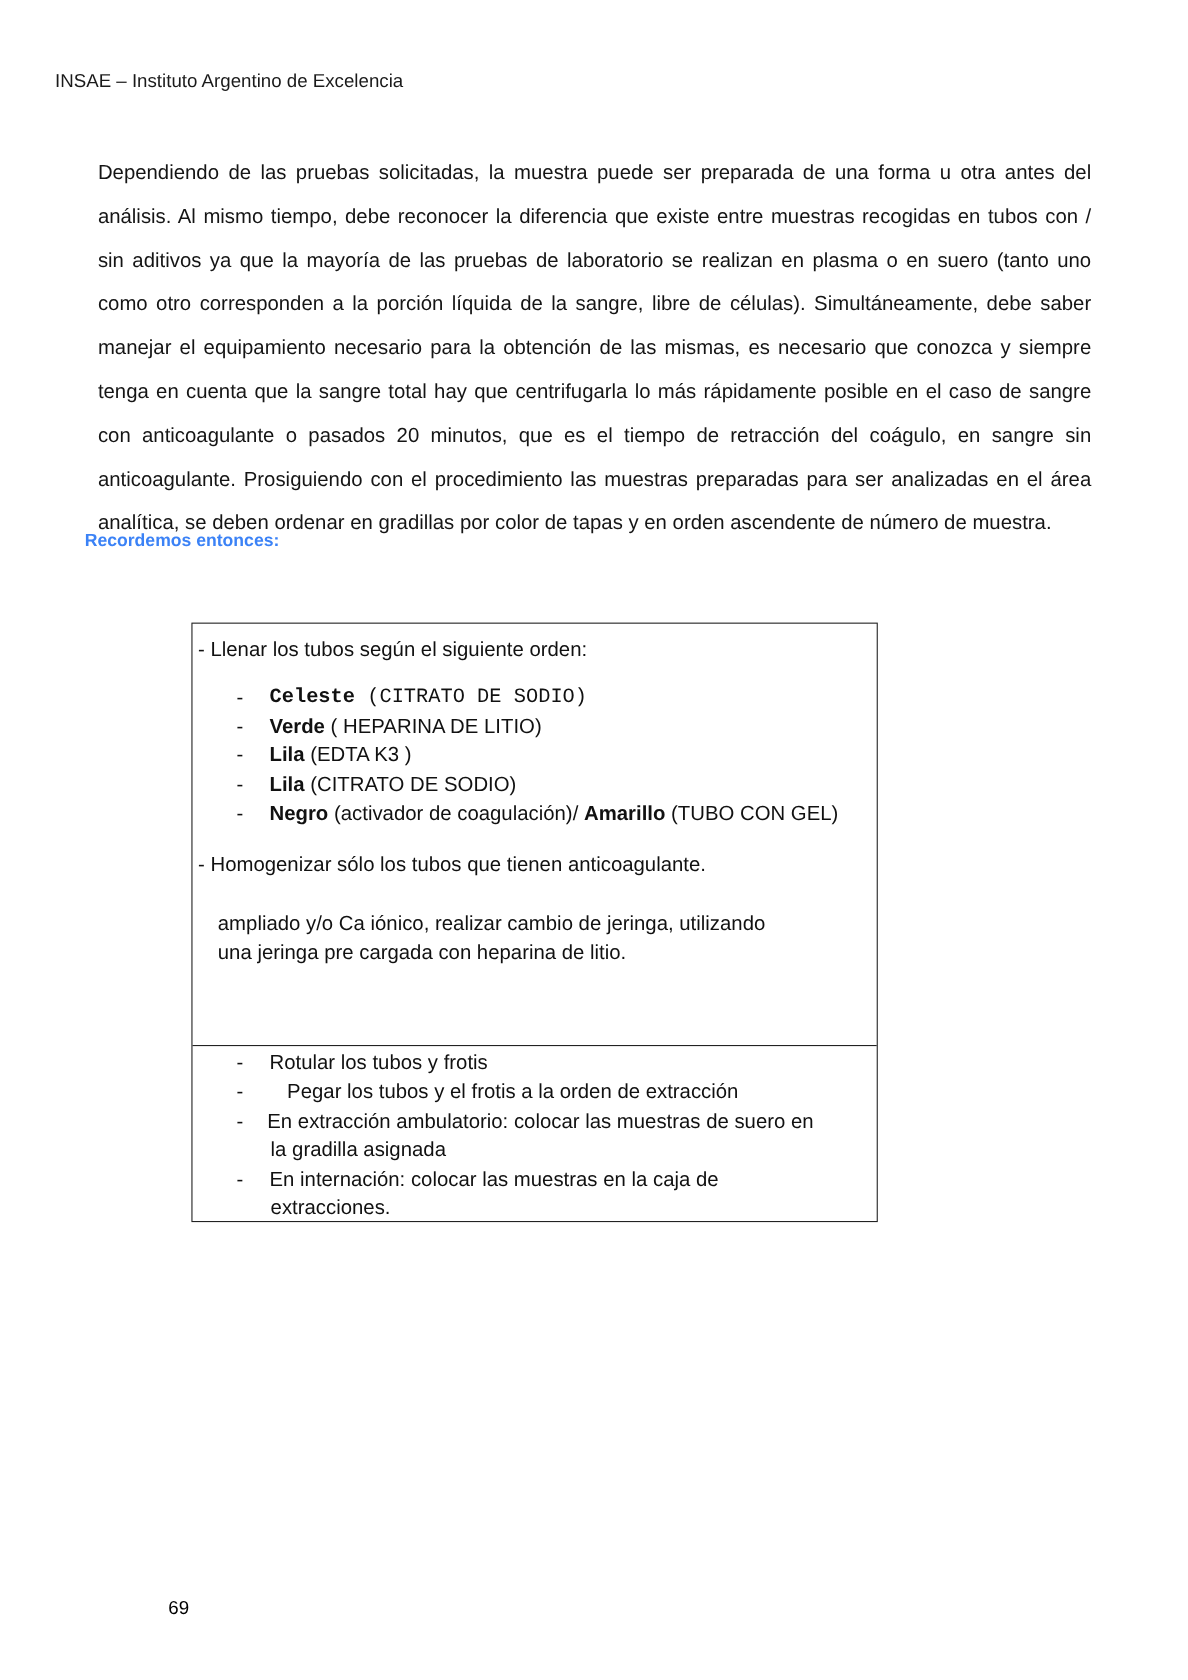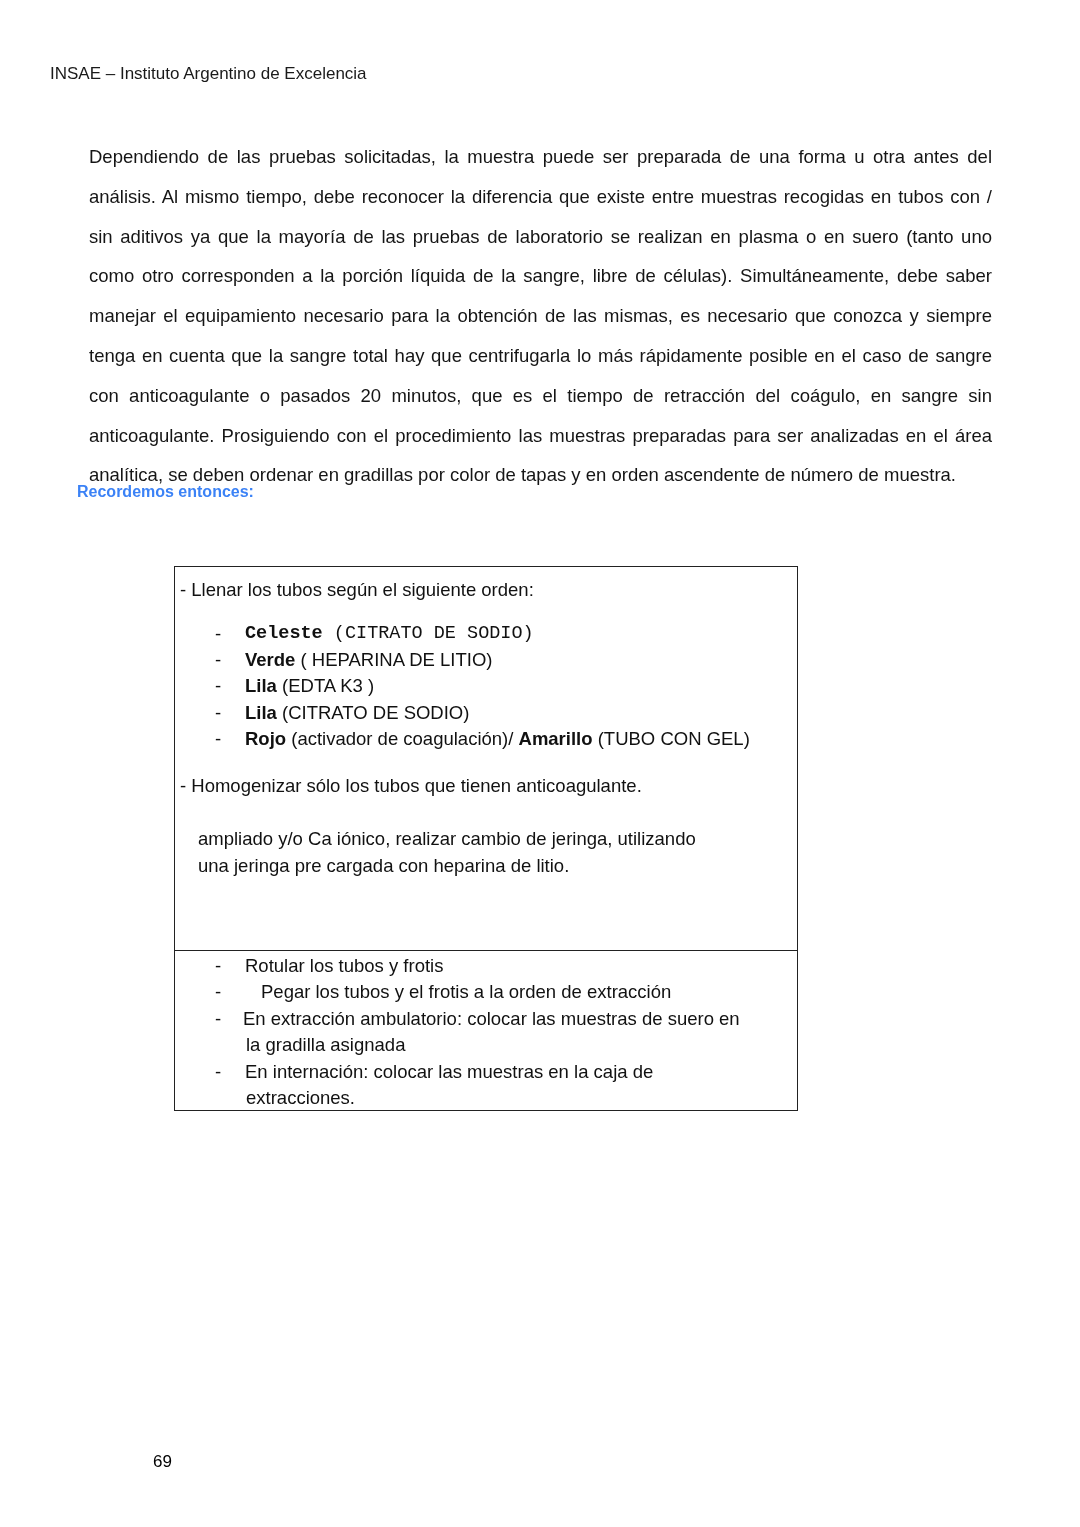--- a/index.html
+++ b/index.html
@@ -36,21 +36,21 @@
     <div class="dash" style="left:40px;top:82px;">-</div>
     <div class="line" style="left:70px;top:82px;"><span class="bold">Verde</span><span> ( HEPARINA DE LITIO)</span></div>
 
     <div class="dash" style="left:40px;top:108px;">-</div>
     <div class="line" style="left:70px;top:108px;"><span class="bold">Lila</span><span> (EDTA K3 )</span></div>
 
     <div class="dash" style="left:40px;top:135px;">-</div>
     <div class="line" style="left:70px;top:135px;"><span class="bold">Lila</span><span> (CITRATO DE SODIO)</span></div>
 
     <div class="dash" style="left:40px;top:161px;">-</div>
-    <div class="line" style="left:70px;top:161px;"><span class="bold">Rojo</span><span> (activador de coagulación)/ </span><span class="bold">Amarillo</span><span> (TUBO CON GEL)</span></div>
+    <div class="line" style="left:70px;top:161px;"><span class="bold">Negro</span><span> (activador de coagulación)/ </span><span class="bold">Amarillo</span><span> (TUBO CON GEL)</span></div>
 
     <div class="line" style="left:5px;top:208px;">-  Homogenizar sólo los tubos que  tienen  anticoagulante.</div>
     <div class="line" style="left:23px;top:261px;text-align:right;">ampliado y/o  Ca  iónico,  realizar  cambio  de jeringa, utilizando</div>
     <div class="line" style="left:23px;top:288px;">una jeringa pre cargada con heparina de litio.</div>
   </div>
   <div class="cell2" style="height:159px;">
     <div class="dash" style="left:40px;top:4px;">-</div>
     <div class="line" style="left:70px;top:4px;">Rotular los tubos y frotis</div>
     <div class="dash" style="left:40px;top:30px;">-</div>
     <div class="line" style="left:86px;top:30px;">Pegar los tubos y el frotis a la orden de extracción</div>

